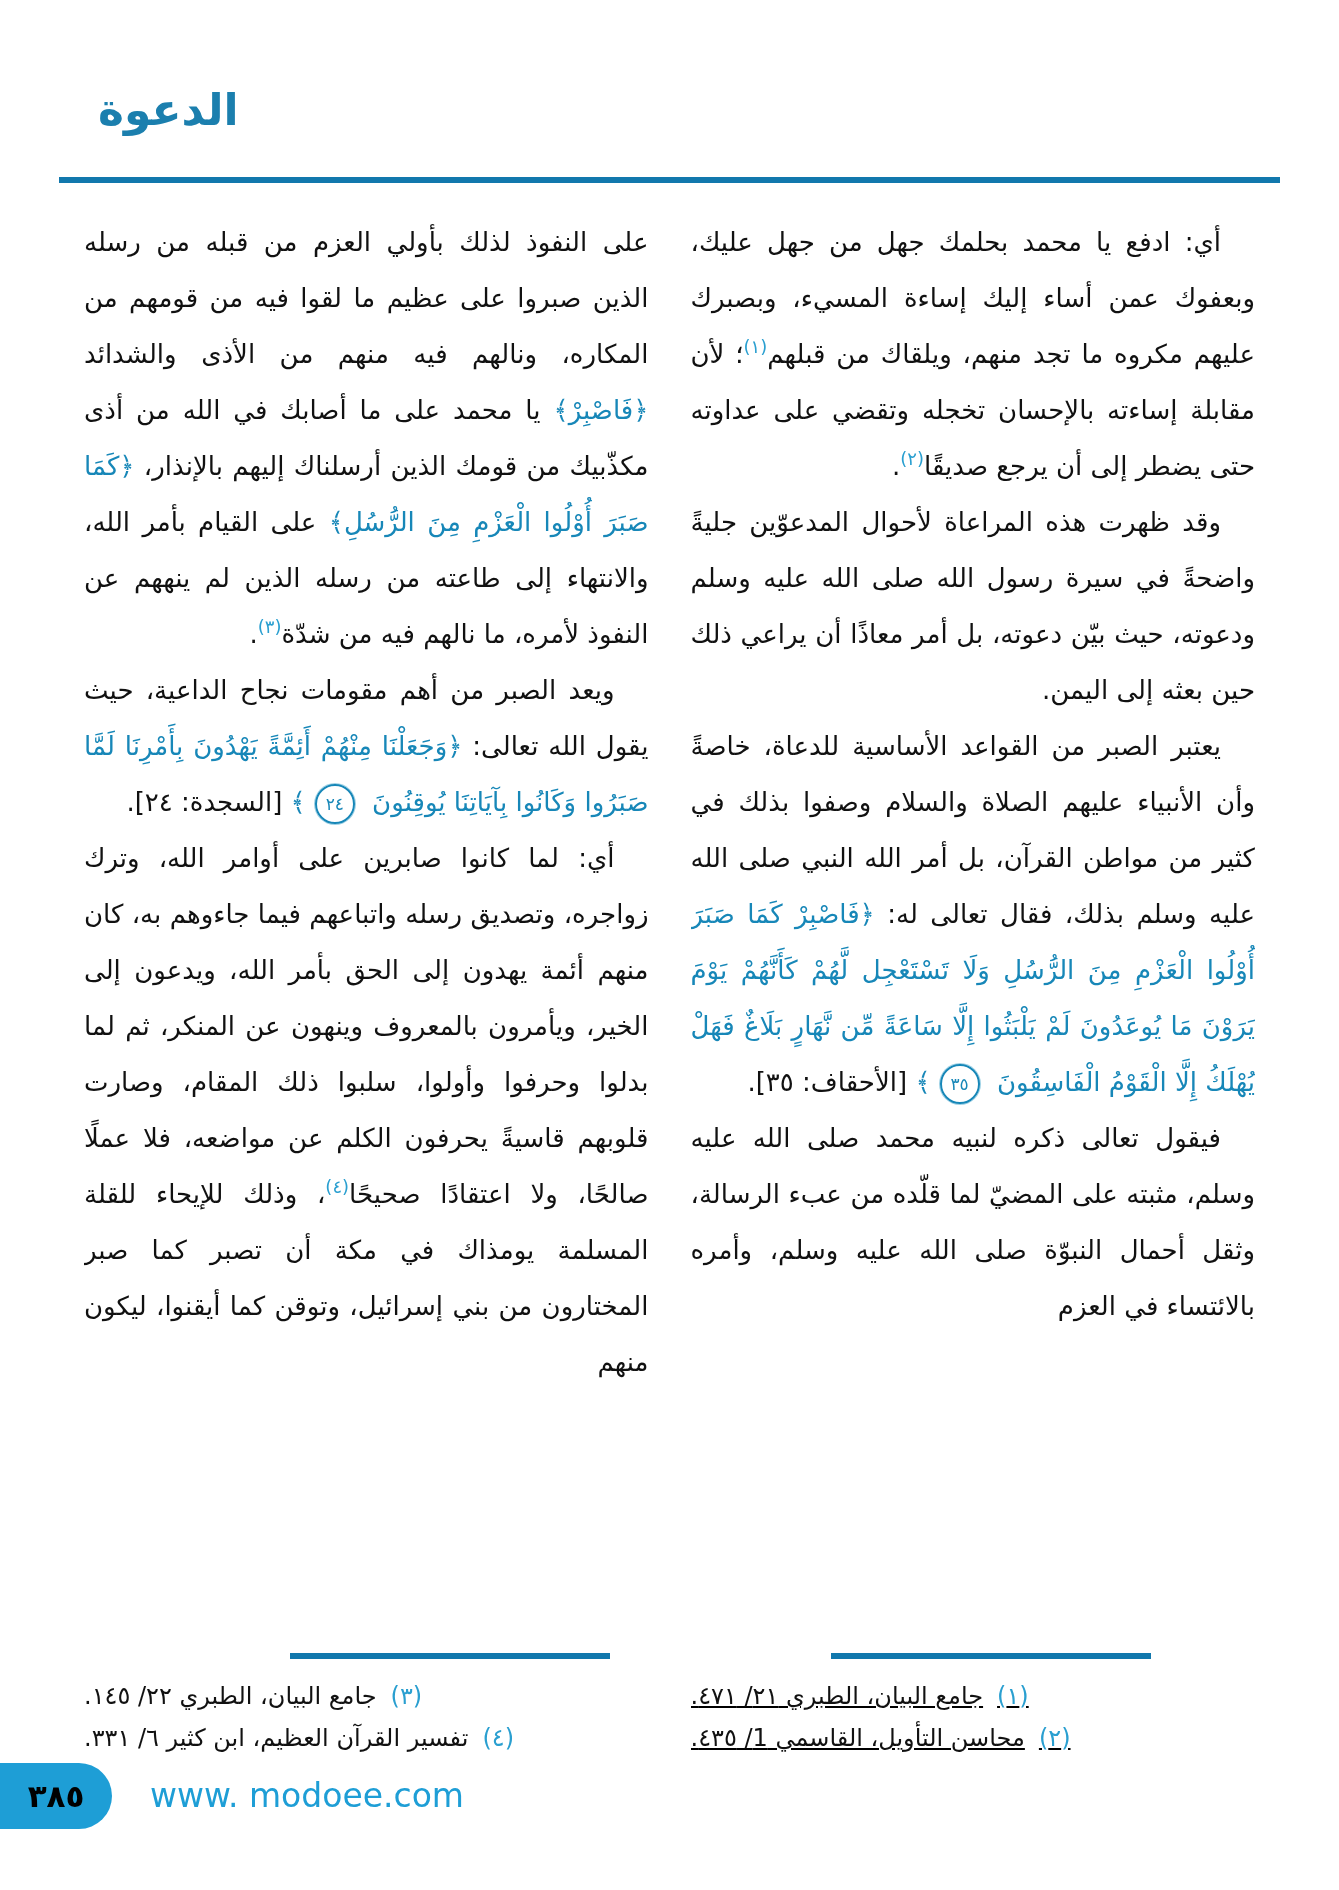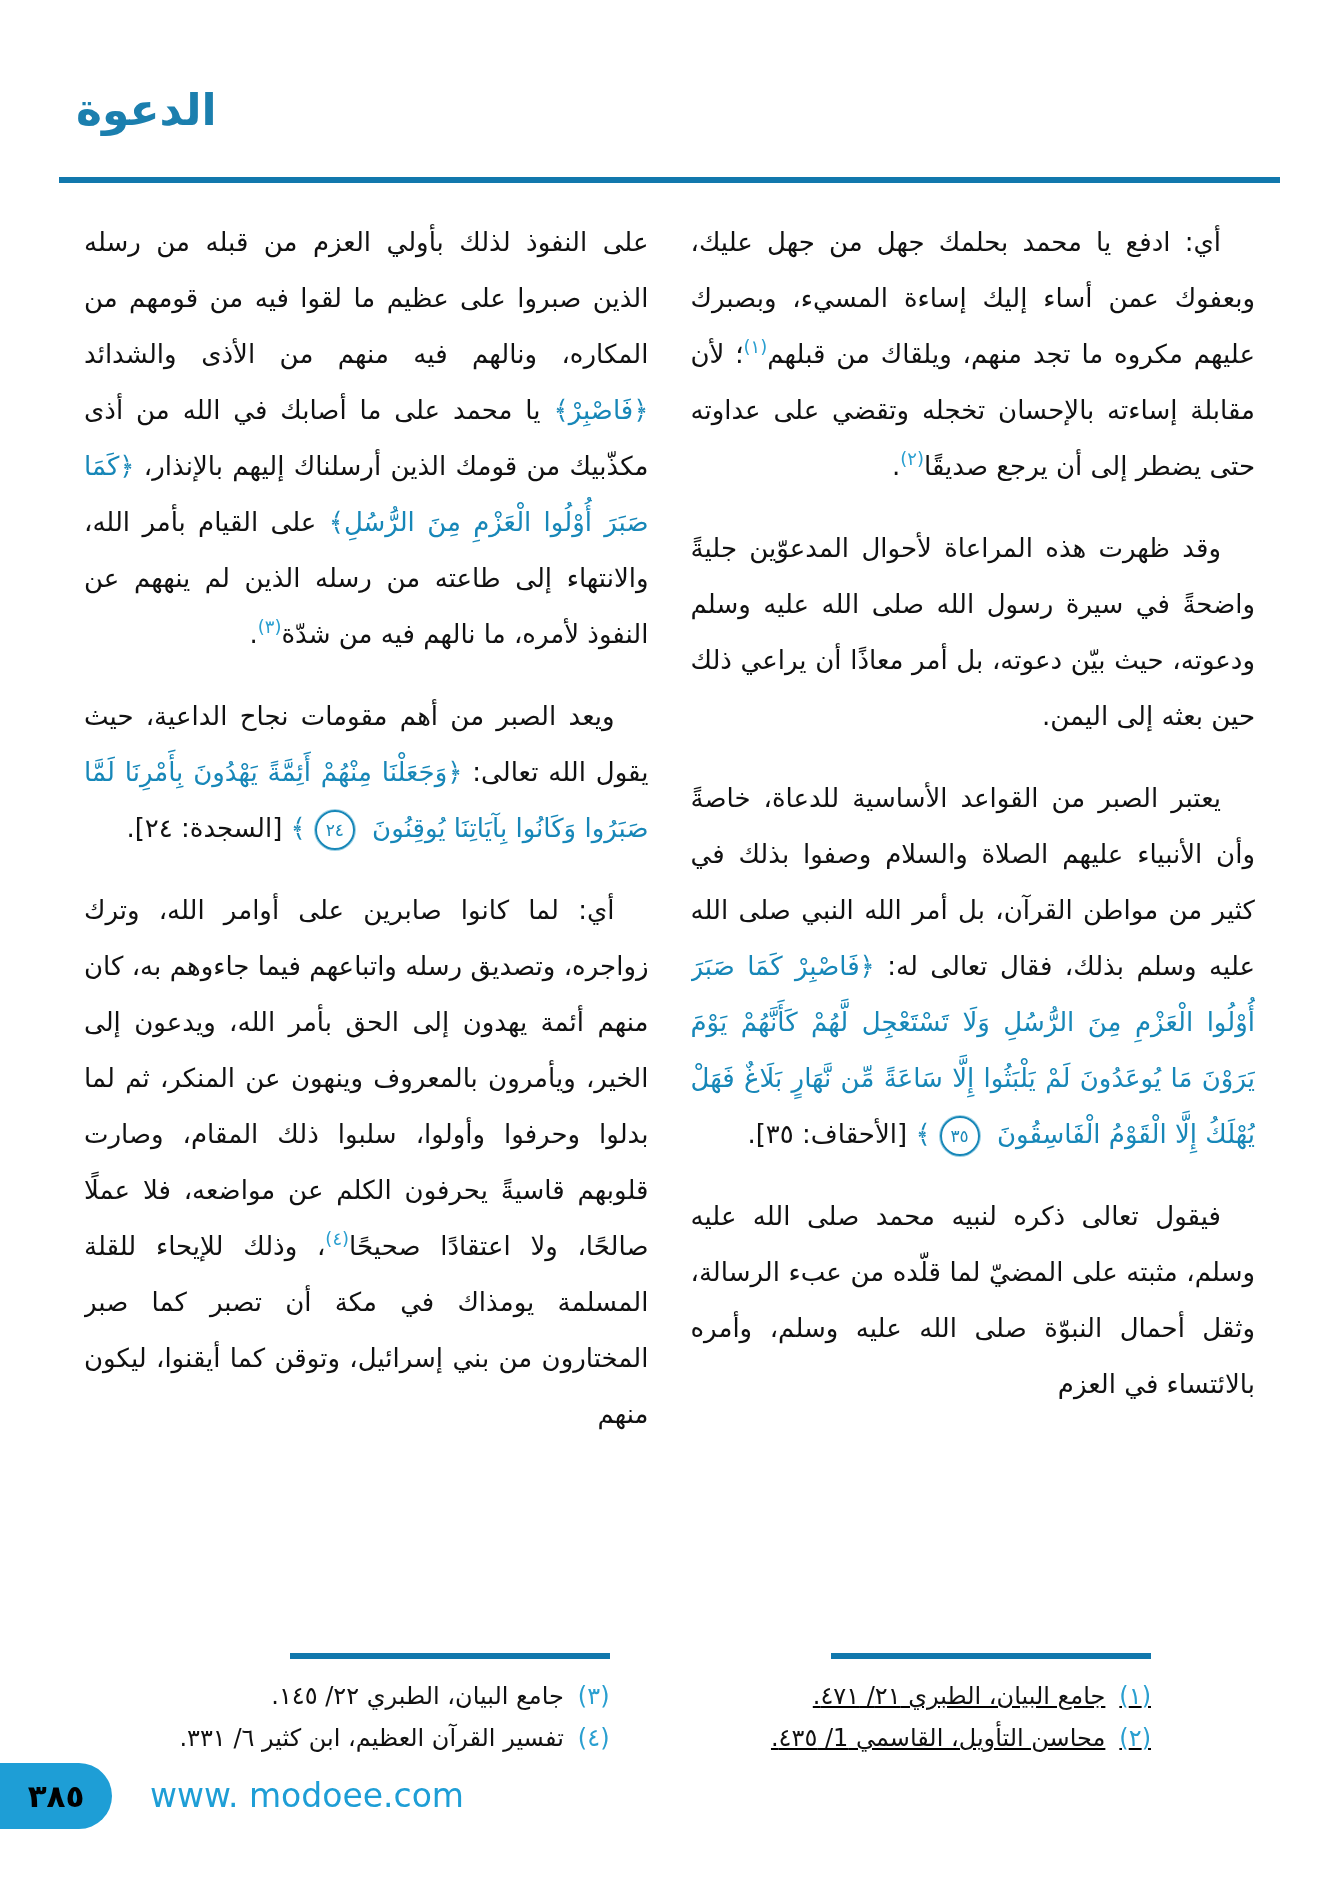--- a/index.html
+++ b/index.html
@@ -7,41 +7,40 @@
     position:relative;
     width:1339px;height:1890px;
     margin:0 auto;
     background:#ffffff;
     font-family:"DejaVu Sans", sans-serif;
     direction:rtl;
     overflow:hidden;
   }
   
   .header-title{
-    position:absolute;left:76px;top:84px;
+    position:absolute;left:98px;top:84px;
     font-size:44px;font-weight:bold;
     color:#1b7fae;
     direction:rtl;
   }
   .header-rule{
     position:absolute;top:177px;left:59px;
     width:1221px;height:6px;
     background:#1178ad;
   }
   
   .content{
     position:absolute;top:214px;left:84px;
     width:1171px;height:1545px;
     display:flex;direction:rtl;gap:42px;
   }
   .column{
     flex:1 1 0;
     display:flex;flex-direction:column;
     overflow:hidden;
-    gap:26px;
   }
   .para{
     margin:0;
     font-size:26px;line-height:56px;
     color:#111;
     text-align:justify;
   }
   .para.indented{text-indent:34px;}
   .section-heading{
     margin:18px 26px 10px 0;
@@ -73,21 +72,21 @@
   .footnotes{margin-top:auto;}
   .col-right .footnotes{padding-left:0;padding-right:104px;text-decoration:underline;}
   .col-left  .footnotes{padding-left:0;padding-right:39px;}
   .fn-rule{
     width:320px;height:6px;
     background:#1178ad;
     margin-bottom:16px;
   }
   .footnote{
     font-size:24px;line-height:42px;
-    color:#111;text-align:right;
+    color:#111;text-align:left;
   }
   .fn-num{color:#2a9fd0;margin-left:14px;}
   
   .page-badge{
     position:absolute;left:0;top:1763px;
     width:112px;height:66px;
     background:#1e9ed6;
     border-radius:0 33px 33px 0;
     display:flex;align-items:center;justify-content:center;
   }

